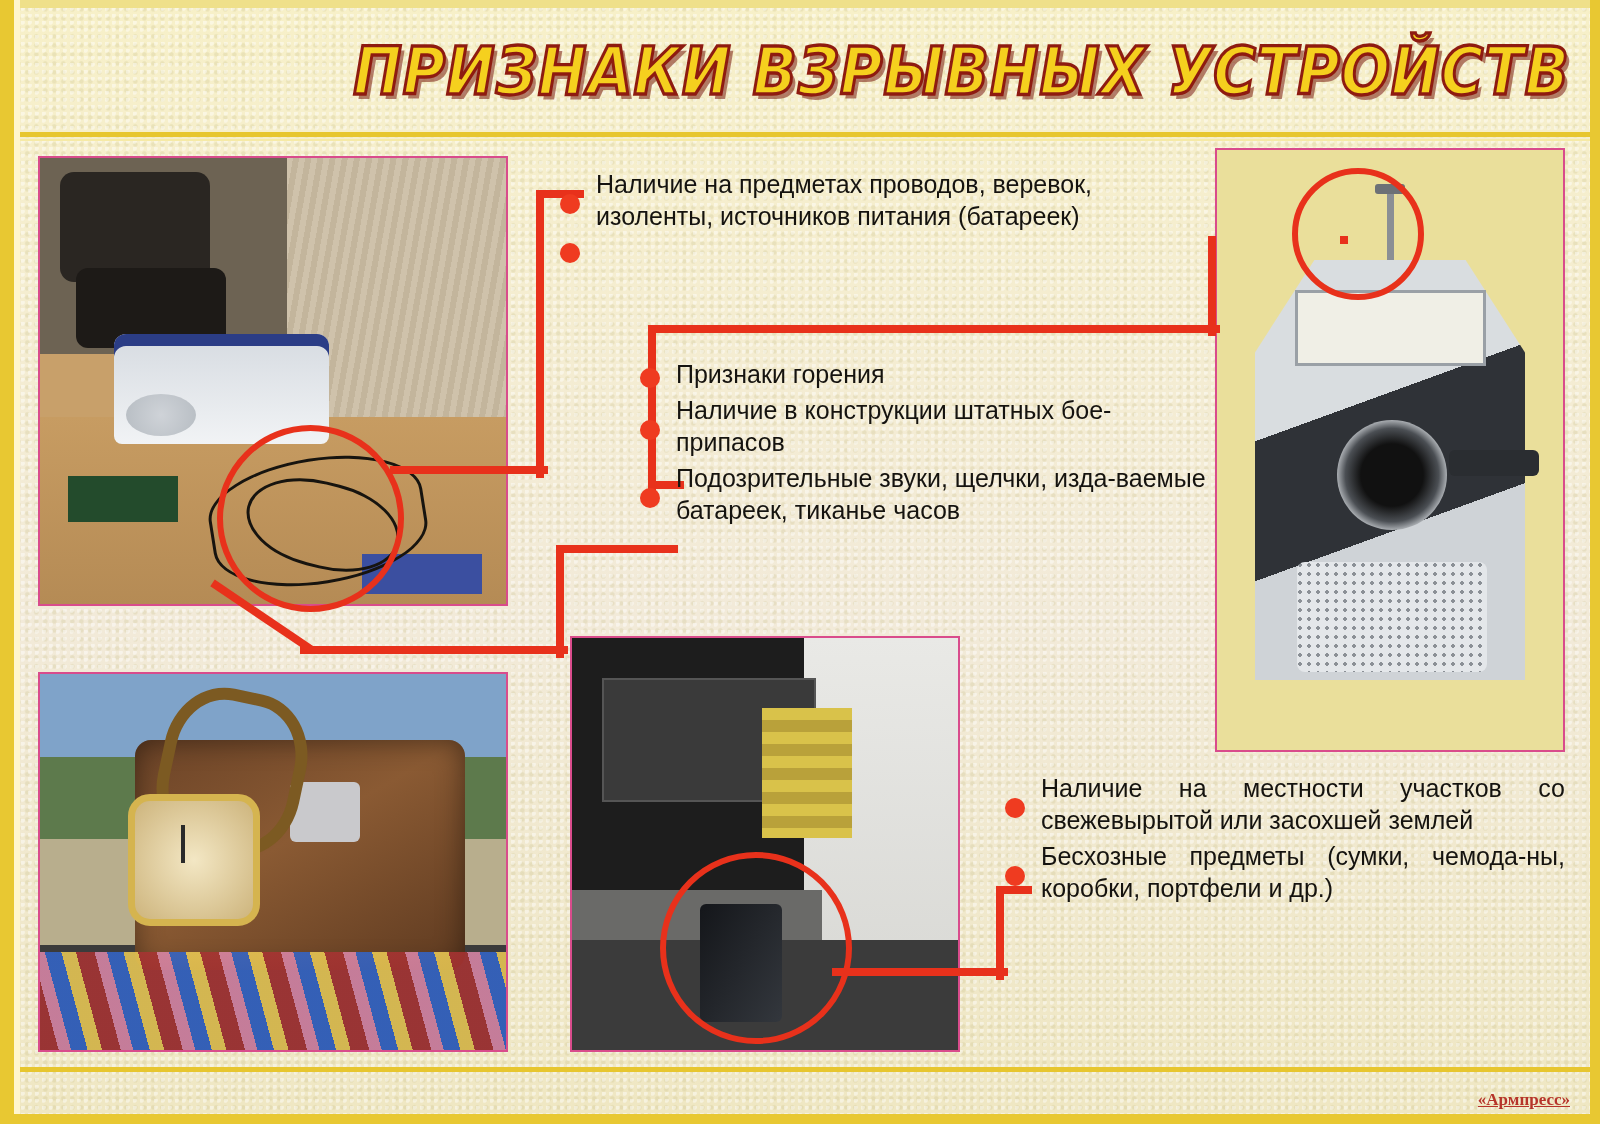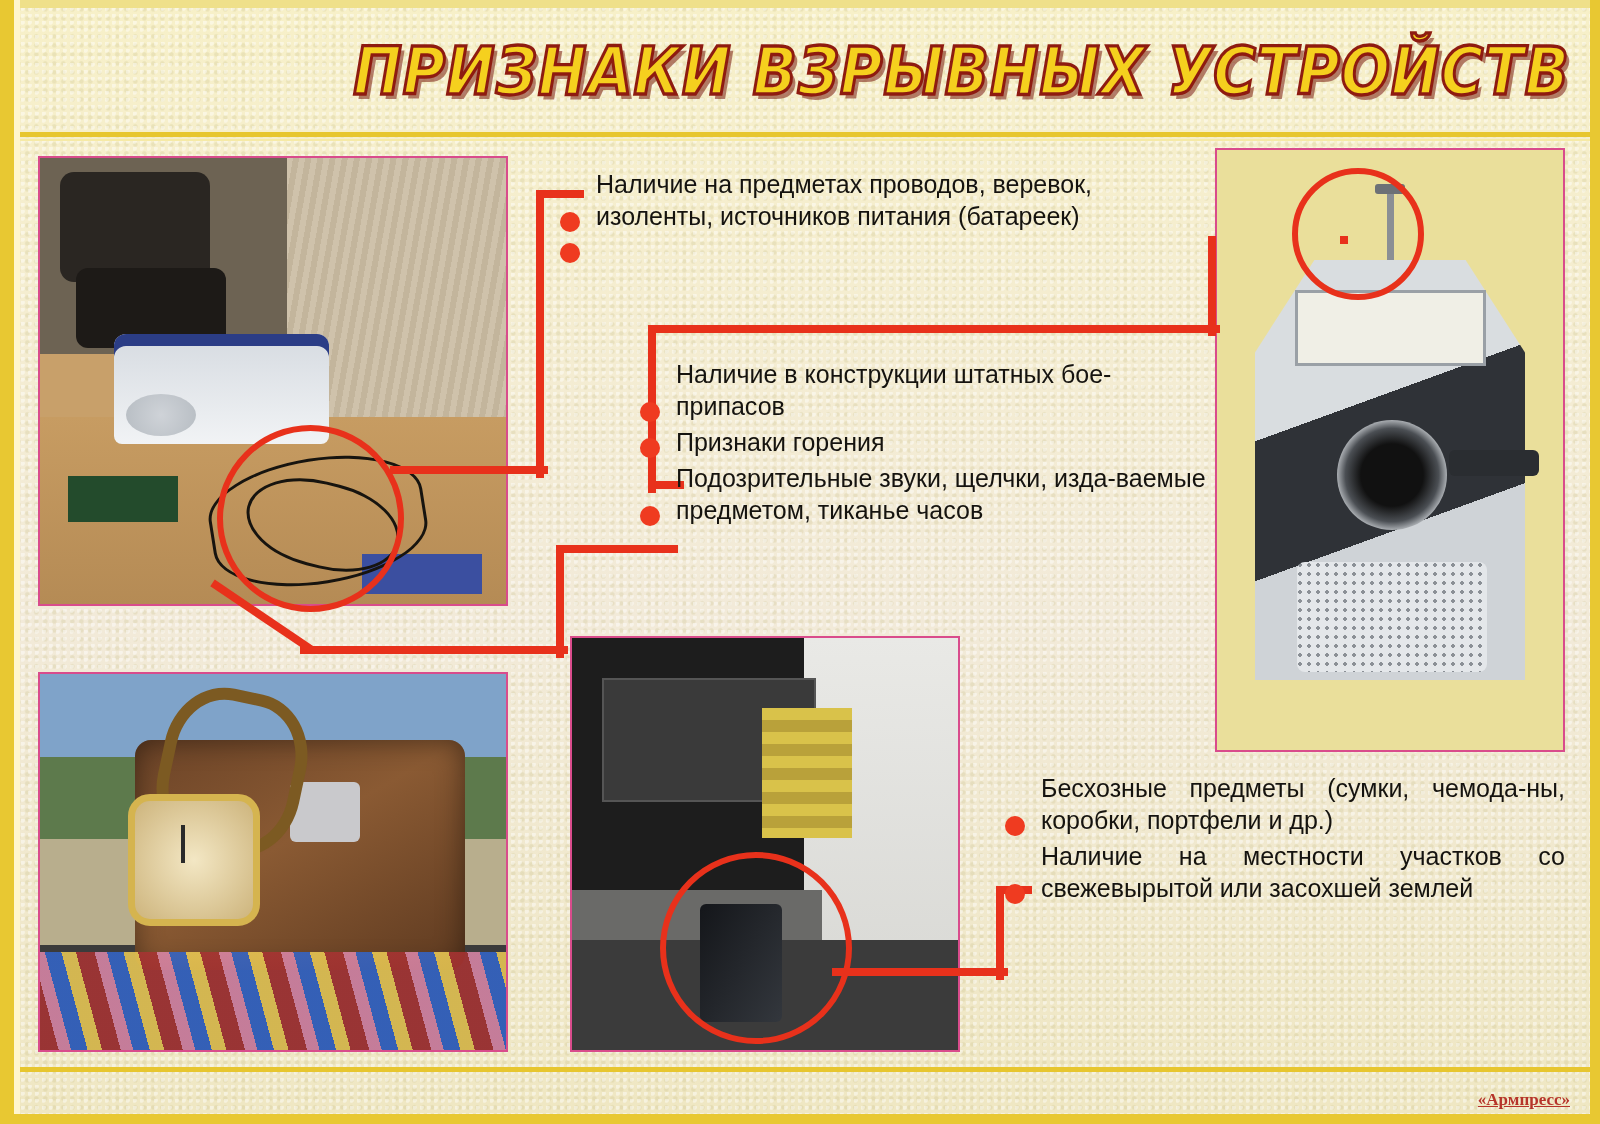--- a/index.html
+++ b/index.html
@@ -99,21 +99,21 @@
   .p-radio .antTip{position:absolute;left:158px;top:34px;width:30px;height:10px;background:#6d7176;border-radius:3px;}
   .p-radio .handle{position:absolute;right:24px;top:300px;width:90px;height:26px;background:#2a2d31;border-radius:6px;}
 
   
   .hl{position:absolute;border:6px solid #e8311b;border-radius:50%;}
   .conn{position:absolute;border:4px solid #e8311b;}
   .dot{width:20px;height:20px;border-radius:50%;background:#ef3b20;flex:0 0 20px;margin-top:7px;}
 
   
   .block{position:absolute;}
-  .item{display:flex;gap:16px;align-items:flex-end;margin-bottom:4px;}
+  .item{display:flex;gap:16px;align-items:center;margin-bottom:4px;}
   .item p{margin:0;font-size:25px;line-height:1.28;color:#15130f;font-family:"Liberation Sans",sans-serif;}
   .b1{left:560px;top:168px;width:640px;}
   .b2{left:640px;top:358px;width:580px;}
   .b3{left:1005px;top:772px;width:560px;}
   .b3 .item p{text-align:justify;}
 
   .brand{position:absolute;right:30px;bottom:14px;font-size:17px;font-weight:bold;color:#b6342a;
     font-family:"Liberation Serif",serif;text-decoration:underline;}
 </style>
 </head>
@@ -199,37 +199,37 @@
       <p>Наличие на предметах проводов, веревок, изоленты, источников питания (батареек)</p>
     </div>
     <div class="item">
       <span class="dot"></span>
     </div>
   </div>
 
   <div class="block b2">
     <div class="item">
       <span class="dot"></span>
+      <p>Признаки горения</p>
+    </div>
+    <div class="item">
+      <span class="dot"></span>
       <p>Наличие в конструкции штатных бое-припасов</p>
     </div>
     <div class="item">
       <span class="dot"></span>
-      <p>Признаки горения</p>
-    </div>
-    <div class="item">
-      <span class="dot"></span>
-      <p>Подозрительные звуки, щелчки, изда-ваемые предметом, тиканье часов</p>
+      <p>Подозрительные звуки, щелчки, изда-ваемые батареек, тиканье часов</p>
     </div>
   </div>
 
   <div class="block b3">
     <div class="item">
       <span class="dot"></span>
+      <p>Наличие на местности участков со свежевырытой или засохшей землей</p>
+    </div>
+    <div class="item">
+      <span class="dot"></span>
       <p>Бесхозные предметы (сумки, чемода-ны, коробки, портфели и др.)</p>
-    </div>
-    <div class="item">
-      <span class="dot"></span>
-      <p>Наличие на местности участков со свежевырытой или засохшей землей</p>
     </div>
   </div>
 
   <div class="brand">«Армпресс»</div>
 </div>
 
 </body></html>

